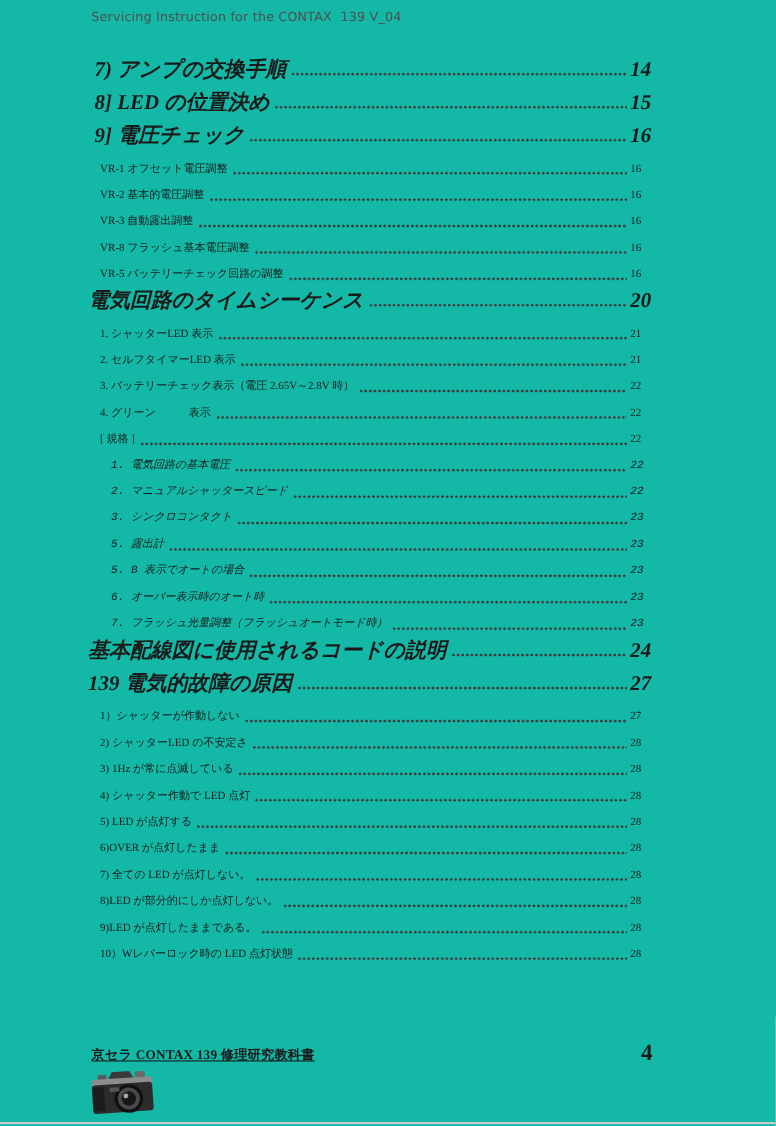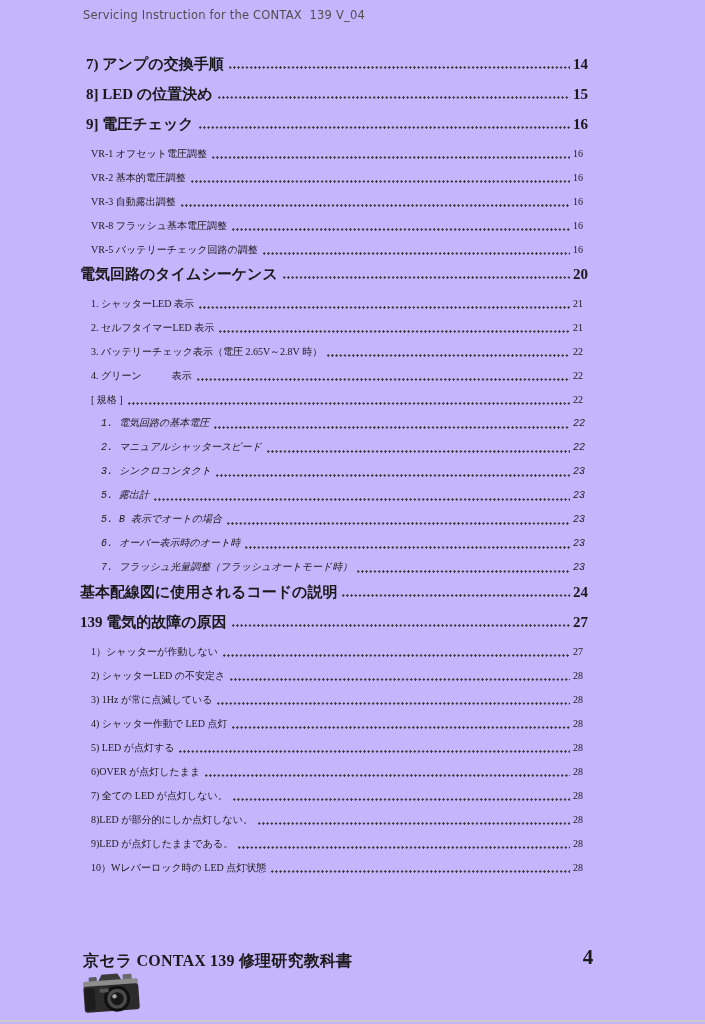--- a/index.html
+++ b/index.html
@@ -1,46 +1,46 @@
 <!DOCTYPE html>
 <html><head>
 <meta charset="utf-8">
 <style>
   html,body{margin:0;padding:0;}
   body{
     width:705px;height:1024px;position:relative;background:#ffffff;
     font-family:"Liberation Serif","DejaVu Serif",serif;color:#1a1a1a;
     overflow:hidden;
   }
-  .page{position:absolute;inset:0;background:#c4b5fd;}
+  .page{position:absolute;inset:0;background:#14b8a6;}
   .running-head{
     position:absolute;left:83px;top:8px;
     font-family:"DejaVu Sans","Liberation Sans",sans-serif;
     font-size:11.5px;color:#4f4f4f;white-space:pre;letter-spacing:.2px;
   }
   .toc{position:absolute;left:80px;right:112px;top:50px;}
   .row{
     display:flex;align-items:flex-end;
     font-size:10px;line-height:16px;margin-bottom:8px;
   }
   .row .label{white-space:pre;}
   .row .leader{
     flex:1;align-self:flex-end;height:3px;margin:0 3px 3px 5px;
     background-image:radial-gradient(circle at 1.2px 1.5px,#3b3b3b 1.05px,rgba(0,0,0,0) 1.3px);
     background-size:4.2px 3px;background-repeat:repeat-x;
   }
   .row .pg{min-width:20px;}
-  .row.bold1,.row.bold2{font-weight:bold;font-size:15px;margin-top:6px;margin-bottom:14px;}
+  .row.bold1,.row.bold2{font-weight:bold;font-size:19px;margin-top:6px;margin-bottom:14px;font-style:italic;}
   .row.bold2 .label{padding-left:6px;}
   .row.item .label{padding-left:11px;}
   .row.italic{font-style:italic;font-family:Liberation Mono, monospace;}
   .row.italic .label{padding-left:21px;}
   .footer-title{
     position:absolute;left:83px;top:951px;
-    font-size:16px;font-weight:bold;letter-spacing:.2px;
+    font-size:12px;font-weight:bold;letter-spacing:.2px;text-decoration:underline;
   }
   .footer-camera{position:absolute;left:80px;top:969px;width:64px;height:48px;}
   .footer-pagenum{
     position:absolute;left:576px;top:945px;width:24px;text-align:center;
     font-size:21px;font-weight:bold;
   }
   .bottom-rule{
     position:absolute;left:0;right:0;bottom:2px;height:2px;background:#cbcbcb;
   }
 </style>

